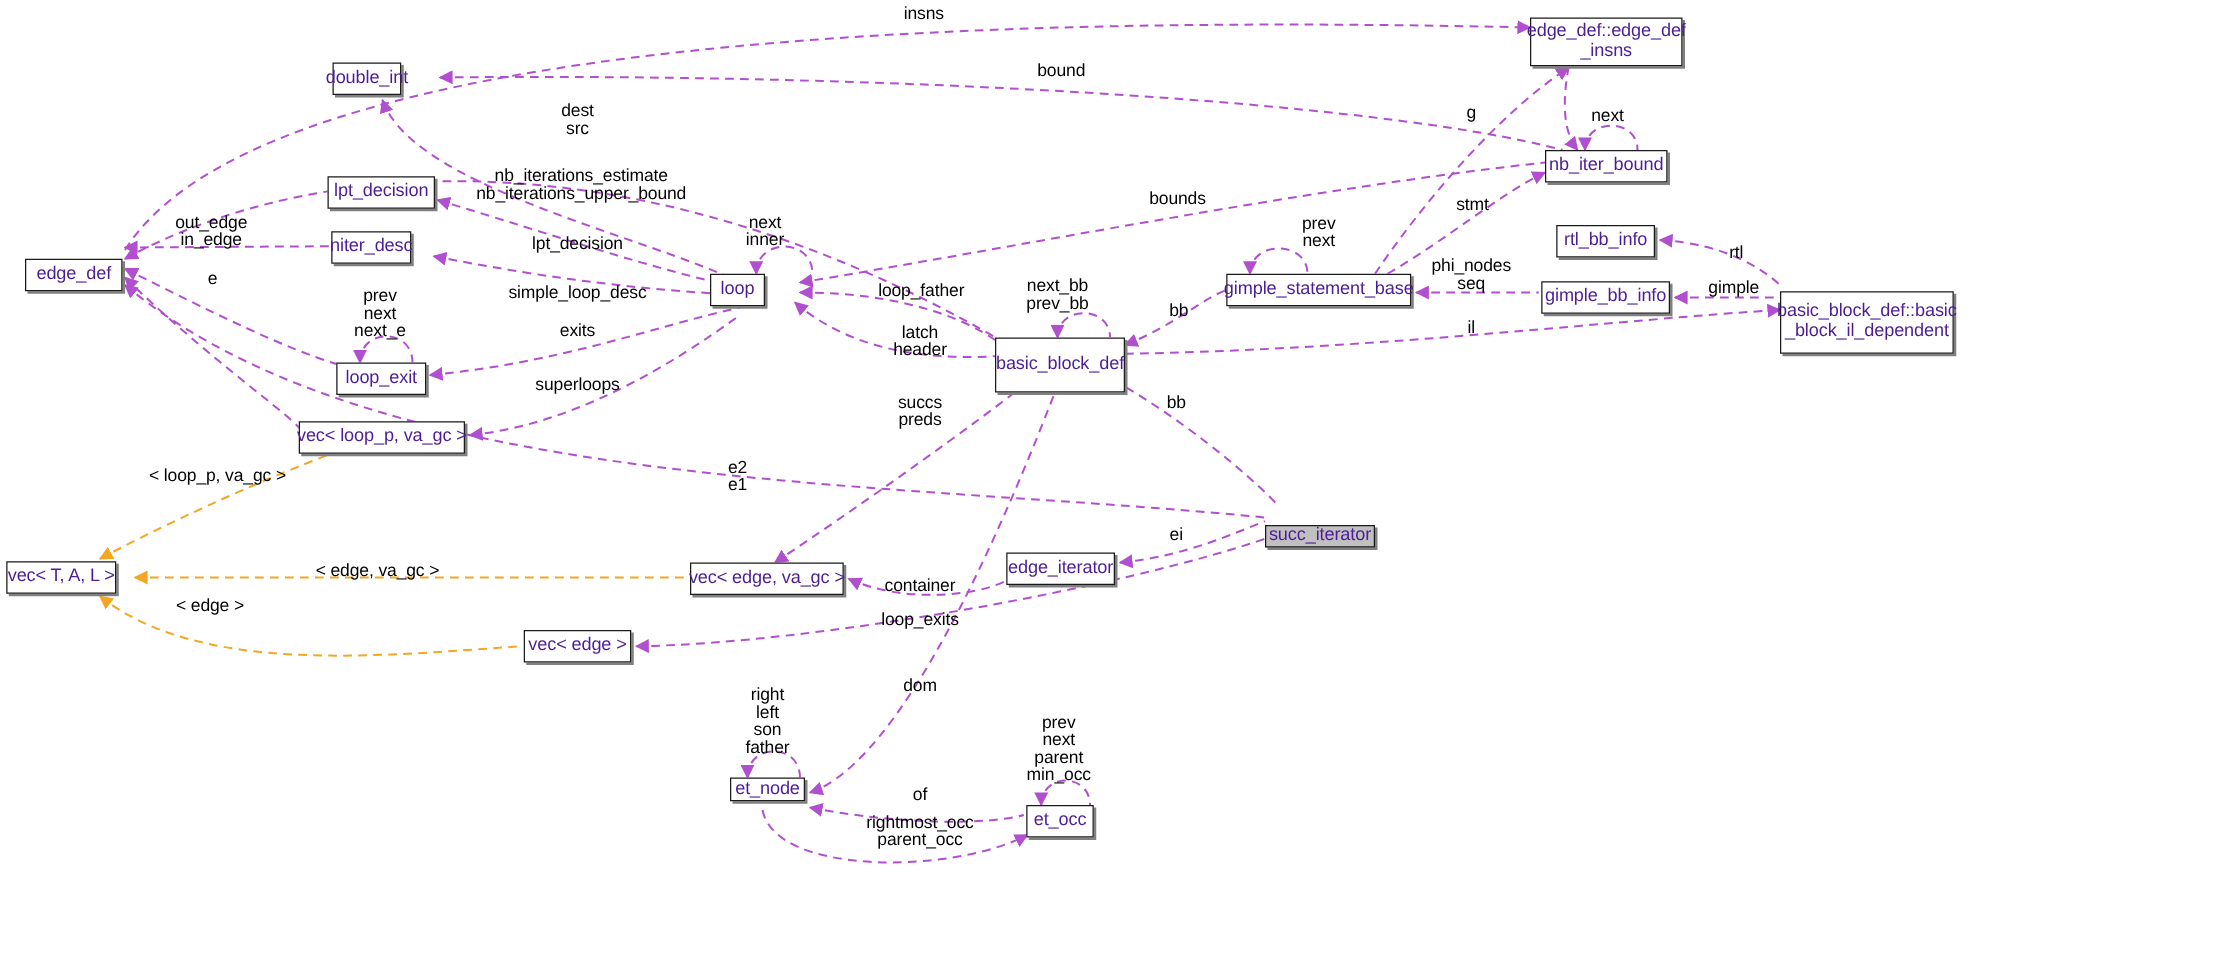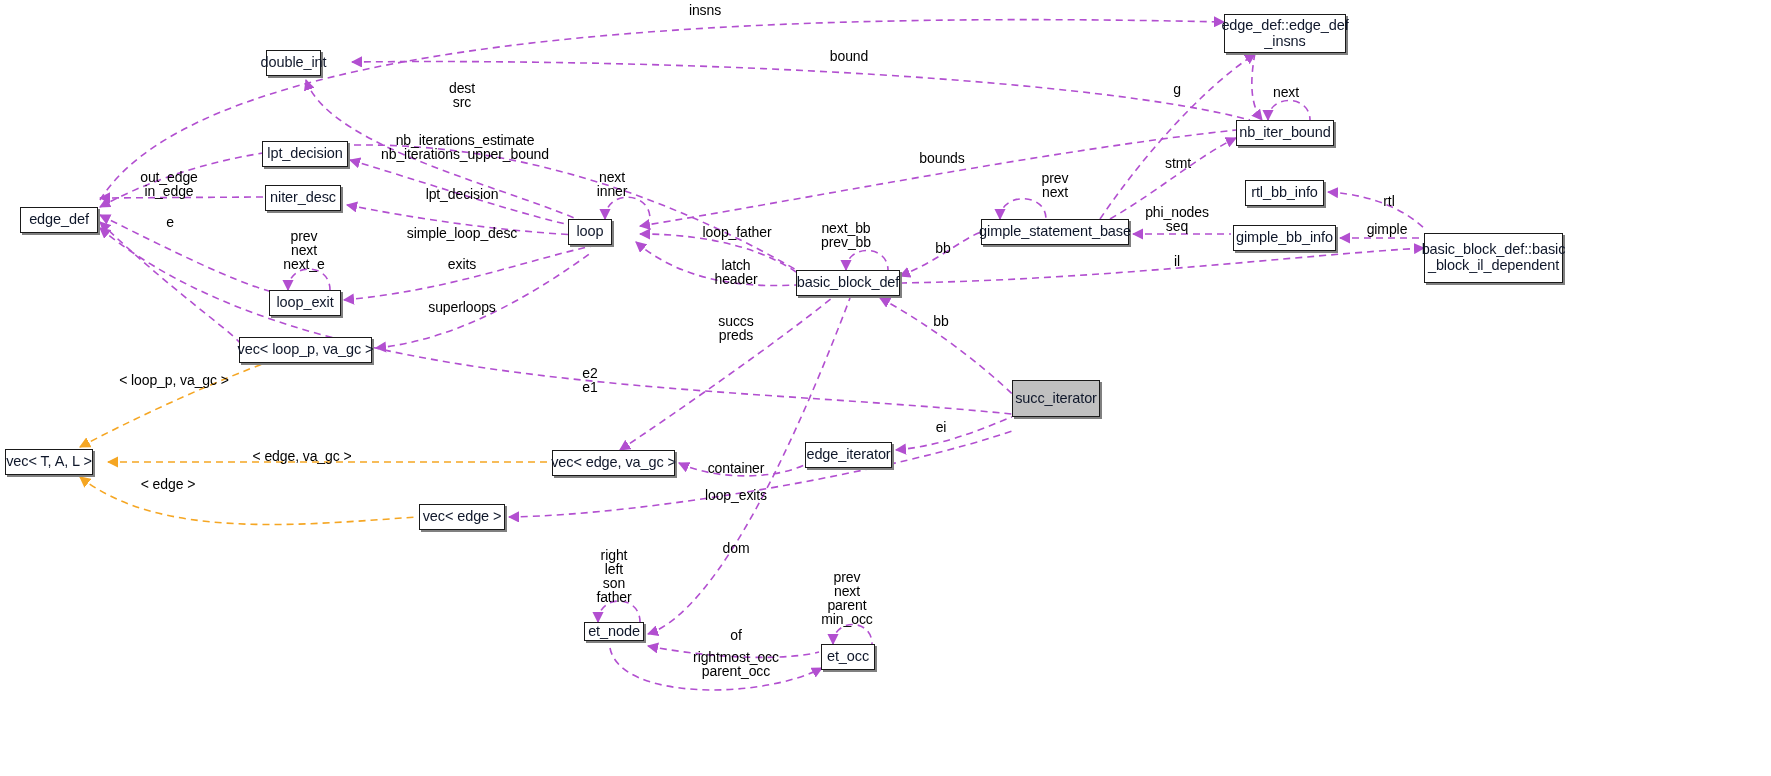--- a/index.html
+++ b/index.html
@@ -26,21 +26,21 @@
     position: absolute;
     box-sizing: border-box;
     background: #ffffff;
     border: 1px solid #1a1a1a;
     box-shadow: 2px 2px 0 0 #808080;
     display: flex;
     align-items: center;
     justify-content: center;
     text-align: center;
     font-size: 14.5px;
-    color: #0f172a;
+    color: #4c1d95;
     line-height: 1.08;
     white-space: pre;
     letter-spacing: -0.1px;
   }
   .node-box.highlight {
     background: #c0c0c0;
   }
   .edge-label {
     position: absolute;
     font-size: 14px;
@@ -158,42 +158,42 @@
 
       <path class="relation-line rel-template" d="M 108,462 L 550,462" marker-start="url(#arrT)"></path>
 
       <path class="relation-line rel-template" d="M 80,477 C 160,540 300,525 417,517" marker-start="url(#arrT)"></path>
     </g>
   </svg>
 
   <div class="node-box" style="left:20px;top:207px;width:78px;height:26px">edge_def</div>
   <div class="node-box" style="left:266px;top:50px;width:55px;height:26px">double_int</div>
   <div class="node-box" style="left:262px;top:141px;width:86px;height:26px">lpt_decision</div>
-  <div class="node-box" style="left:265px;top:185px;width:76px;height:26px">niter_desc</div>
+  <div class="node-box" style="left:265px;top:185px;width:64px;height:26px">niter_desc</div>
   <div class="node-box" style="left:269px;top:290px;width:72px;height:26px">loop_exit</div>
   <div class="node-box" style="left:239px;top:337px;width:133px;height:26px">vec&lt; loop_p, va_gc &gt;</div>
   <div class="node-box" style="left:5px;top:449px;width:88px;height:26px">vec&lt; T, A, L &gt;</div>
   <div class="node-box" style="left:419px;top:504px;width:86px;height:26px">vec&lt; edge &gt;</div>
   <div class="node-box" style="left:568px;top:219px;width:44px;height:26px">loop</div>
-  <div class="node-box" style="left:796px;top:270px;width:104px;height:26px">basic_block_def</div>
+  <div class="node-box" style="left:796px;top:270px;width:104px;height:44px">basic_block_def</div>
   <div class="node-box" style="left:981px;top:219px;width:148px;height:26px">gimple_statement_base</div>
   <div class="node-box" style="left:1236px;top:120px;width:98px;height:26px">nb_iter_bound</div>
   <div class="node-box" style="left:1224px;top:14px;width:122px;height:39px">edge_def::edge_def
 _insns</div>
   <div class="node-box" style="left:1245px;top:180px;width:79px;height:26px">rtl_bb_info</div>
   <div class="node-box" style="left:1233px;top:225px;width:103px;height:26px">gimple_bb_info</div>
   <div class="node-box" style="left:1424px;top:233px;width:139px;height:50px">basic_block_def::basic
 _block_il_dependent</div>
   <div class="node-box" style="left:552px;top:450px;width:123px;height:26px">vec&lt; edge, va_gc &gt;</div>
   <div class="node-box" style="left:805px;top:442px;width:87px;height:26px">edge_iterator</div>
-  <div class="node-box highlight" style="left:1012px;top:380px;width:88px;height:37px">succ_iterator</div>
+  <div class="node-box highlight" style="left:1012px;top:420px;width:88px;height:18px">succ_iterator</div>
   <div class="node-box" style="left:584px;top:622px;width:60px;height:19px">et_node</div>
   <div class="node-box" style="left:821px;top:644px;width:54px;height:26px">et_occ</div>
 
-  <div class="edge-label" style="left:705px;top:3px">insns</div>
+  <div class="edge-label" style="left:739px;top:3px">insns</div>
   <div class="edge-label" style="left:849px;top:49px">bound</div>
   <div class="edge-label" style="left:462px;top:81px">dest
 src</div>
   <div class="edge-label" style="left:1177px;top:82px">g</div>
   <div class="edge-label" style="left:1286px;top:85px">next</div>
   <div class="edge-label" style="left:465px;top:133px">nb_iterations_estimate
 nb_iterations_upper_bound</div>
   <div class="edge-label" style="left:942px;top:151px">bounds</div>
   <div class="edge-label" style="left:1178px;top:156px">stmt</div>
   <div class="edge-label" style="left:169px;top:170px">out_edge

